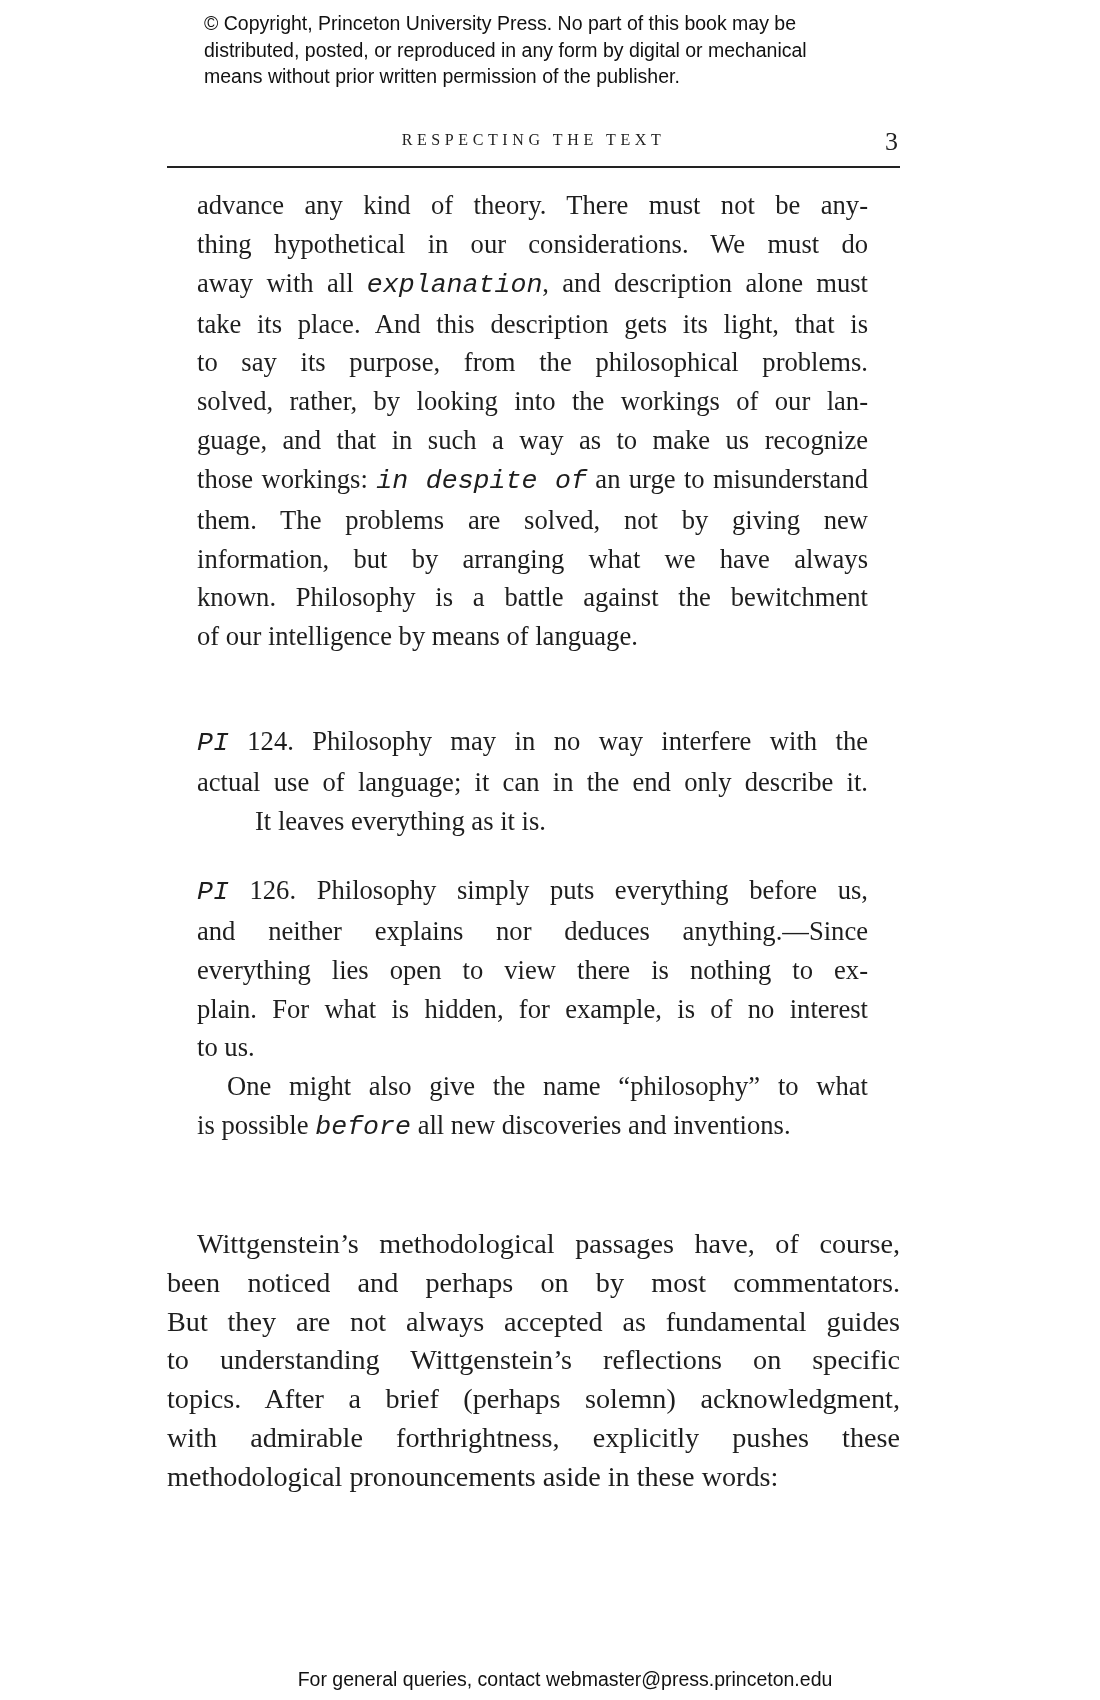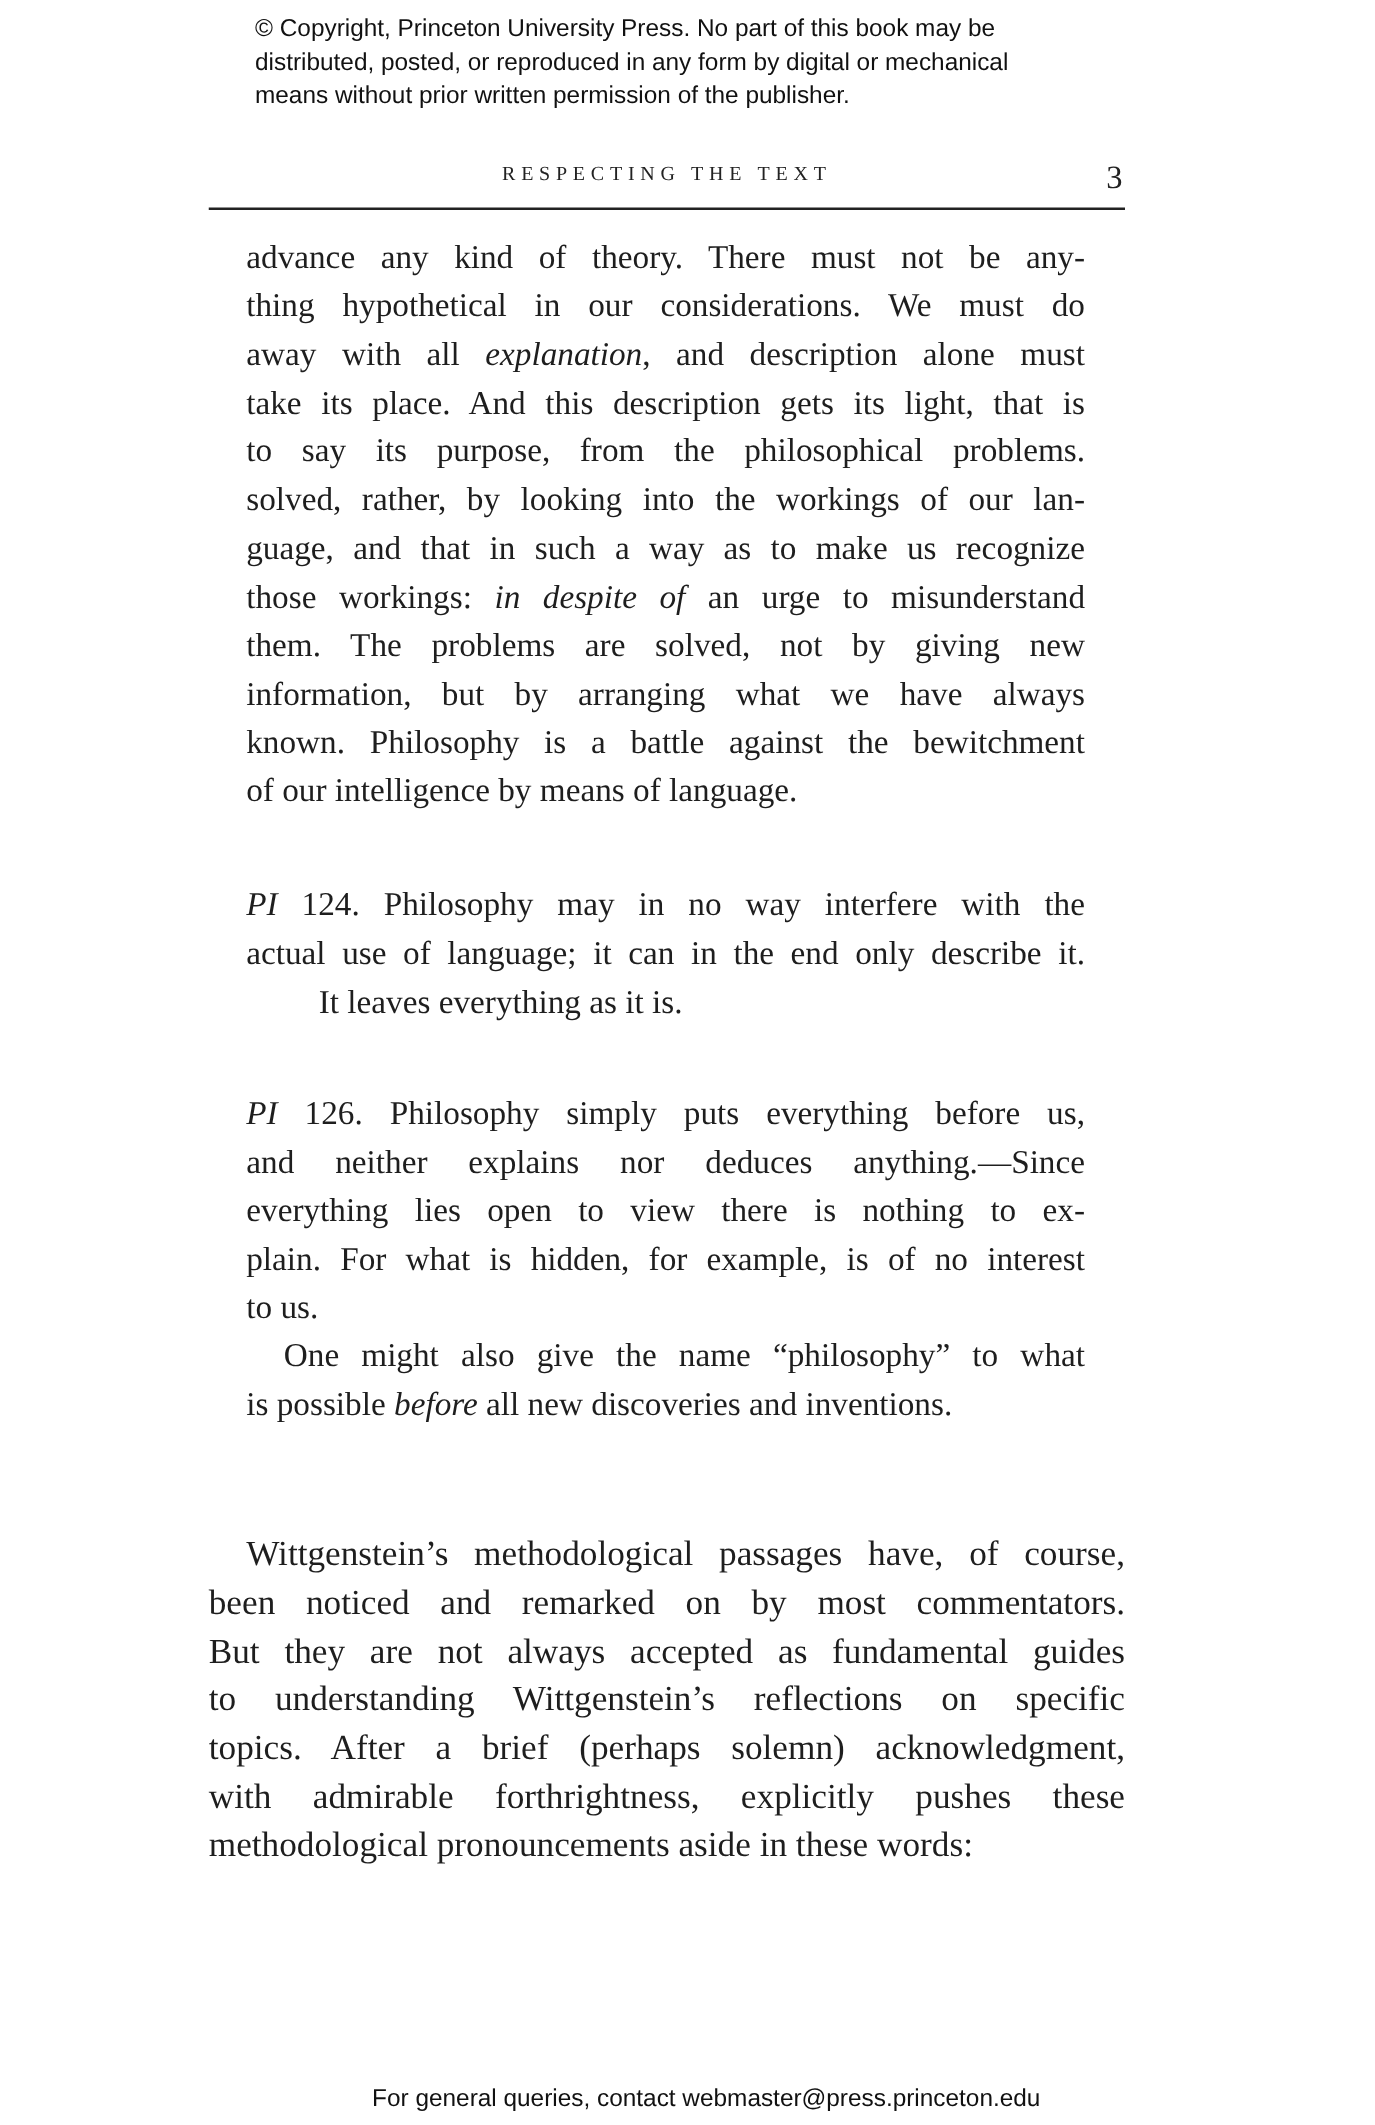--- a/index.html
+++ b/index.html
@@ -29,21 +29,21 @@
     font-size: 26.6px; line-height: 38.85px; text-align: justify;
   }
   .line { display: block; white-space: nowrap; text-align-last: justify; text-align: justify; }
   .line.last { text-align-last: left; }
   .line.indent-verse { padding-left: 58px; text-align-last: left; }
   .line.para-indent { padding-left: 30px; }
   .body-text {
     position: absolute; left: 167px; width: 733px;
     font-size: 28.2px; line-height: 38.75px;
   }
-  i { font-style: italic; }
+  i { font-style: italic; font-family: Liberation Mono, monospace; }
   .footer {
     position: absolute; left: 0; width: 1100px; top: 1668px; text-align: center;
     font-family: "Liberation Sans", sans-serif; font-size: 19.5px; color: #111;
   }
   .footer span { margin-left: 30px; }
 </style>
 </head>
 <body>
 
 <div class="copyright">
@@ -66,39 +66,39 @@
   <span class="line"><span>to say its purpose, from the philosophical problems.</span></span>
   <span class="line"><span>solved, rather, by looking into the workings of our lan-</span></span>
   <span class="line"><span>guage, and that in such a way as to make us recognize</span></span>
   <span class="line"><span>those workings: </span><i>in despite of</i><span> an urge to misunderstand</span></span>
   <span class="line"><span>them. The problems are solved, not by giving new</span></span>
   <span class="line"><span>information, but by arranging what we have always</span></span>
   <span class="line"><span>known. Philosophy is a battle against the bewitchment</span></span>
   <span class="line last"><span>of our intelligence by means of language.</span></span>
 </div>
 
-<div class="quote serif" style="top:704px;">
+<div class="quote serif" style="top:722px;">
   <span class="line"><i>PI</i><span> 124. Philosophy may in no way interfere with the</span></span>
   <span class="line"><span>actual use of language; it can in the end only describe it.</span></span>
   <span class="line indent-verse"><span>It leaves everything as it is.</span></span>
 </div>
 
 <div class="quote serif" style="top:871px;">
   <span class="line"><i>PI</i><span> 126. Philosophy simply puts everything before us,</span></span>
   <span class="line"><span>and neither explains nor deduces anything.—Since</span></span>
   <span class="line"><span>everything lies open to view there is nothing to ex-</span></span>
   <span class="line"><span>plain. For what is hidden, for example, is of no interest</span></span>
   <span class="line last"><span>to us.</span></span>
   <span class="line para-indent"><span>One might also give the name “philosophy” to what</span></span>
   <span class="line last"><span>is possible </span><i>before</i><span> all new discoveries and inventions.</span></span>
 </div>
 
 <div class="body-text serif" style="top:1177px;margin-top:48px;">
   <span class="line para-indent">Wittgenstein’s methodological passages have, of course,</span>
-  <span class="line">been noticed and remarked on by most commentators.</span>
+  <span class="line">been noticed and perhaps on by most commentators.</span>
   <span class="line">But they are not always accepted as fundamental guides</span>
   <span class="line">to understanding Wittgenstein’s reflections on specific</span>
   <span class="line">topics. After a brief (perhaps solemn) acknowledgment,</span>
   <span class="line">with admirable forthrightness, explicitly pushes these</span>
   <span class="line last">methodological pronouncements aside in these words:</span>
 </div>
 
 <div class="footer">
   <span>For general queries, contact webmaster@press.princeton.edu</span>
 </div>

